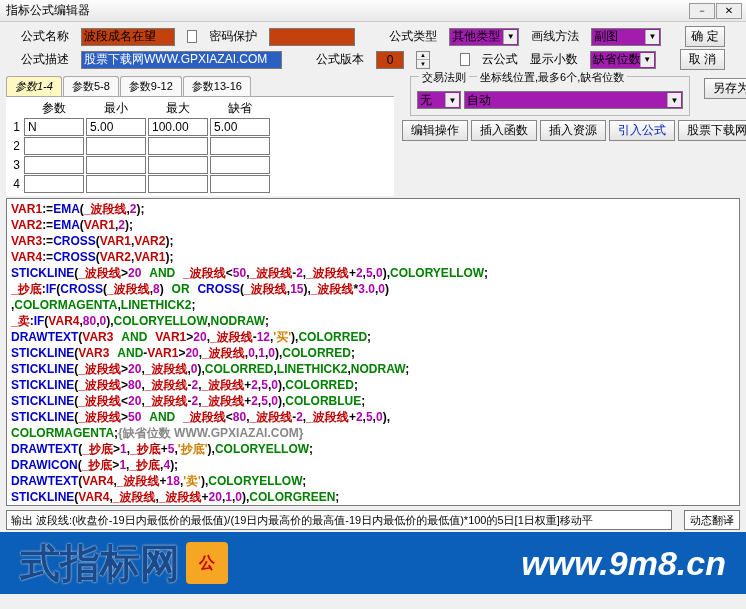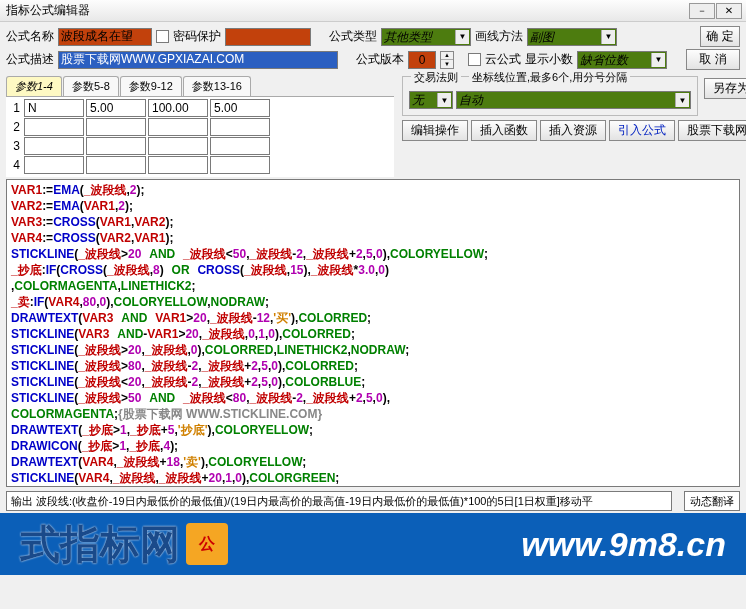--- a/index.html
+++ b/index.html
@@ -1,24 +1,24 @@
 <!DOCTYPE html>
 <html><head>
 <meta charset="utf-8">
 <style>
 * { box-sizing: border-box; margin: 0; padding: 0; font-family: "Microsoft YaHei", SimSun, sans-serif; font-size: 12px; }
 body { background: #f0f0f0; width: 746px; height: 609px; overflow: hidden; }
 .titlebar { background: linear-gradient(#fdfdfd,#e8e8e8); height: 22px; display: flex; align-items: center; padding: 0 4px; border-bottom: 1px solid #ccc; }
 .titlebar .title { flex: 1; padding-left: 2px; }
 .titlebar .winbtn { width: 26px; height: 16px; border: 1px solid #999; background: #eee; margin-left: 1px; display: flex; align-items: center; justify-content: center; font-size: 10px; cursor: default; }
-.toprow { display: flex; align-items: center; padding: 4px 6px 2px; gap: 4px; }
+.toprow { display: flex; align-items: center; padding: 4px 21px 2px; gap: 12px; }
 .label { white-space: nowrap; }
 .inp { border: 1px solid #7a7a7a; background: #c2410c; height: 18px; padding: 0 2px; font-size: 12px; }
 .chk { width: 13px; height: 13px; border: 1px solid #7a7a7a; background: #fff; display: inline-block; }
-.sel { border: 1px solid #7a7a7a; background: #4d7c0f; height: 18px; display: flex; align-items: flex-start; padding: 0 2px; position: relative; font-style: italic; }
+.sel { border: 1px solid #7a7a7a; background: #a21caf; height: 18px; display: flex; align-items: center; padding: 0 2px; position: relative; }
 .sel .arrow { position: absolute; right: 1px; top: 1px; bottom: 1px; width: 14px; background: #eee; border-left: 1px solid #aaa; display: flex; align-items: center; justify-content: center; font-size: 8px; }
 .btn { border: 1px solid #888; background: linear-gradient(#fdfdfd,#e3e3e3); height: 21px; padding: 0 8px; display: flex; align-items: center; justify-content: center; cursor: default; white-space: nowrap; }
 .groupbox { border: 1px solid #bbb; margin: 2px 6px; position: relative; padding: 14px 6px 6px; }
 .groupbox .gtitle { position: absolute; top: -7px; left: 8px; background: #f0f0f0; padding: 0 3px; font-size: 11px; }
 .tabs { display: flex; gap: 0; padding: 4px 6px 0; }
 .tab { border: 1px solid #aaa; border-bottom: none; background: #f8f8f8; padding: 2px 8px; font-size: 11px; border-radius: 3px 3px 0 0; margin-right: 1px; }
 .tab.active { background: #fef9c3; font-style: italic; }
 .paramgrid { border-top: 1px solid #aaa; margin: 0 6px; background: #fff; padding: 2px; }
 .paramgrid .hdr, .paramgrid .row { display: flex; gap: 2px; margin-bottom: 1px; }
 .paramgrid .cell { height: 18px; display: flex; align-items: center; justify-content: center; }
@@ -99,20 +99,27 @@
 
 <div class="middle">
   <div class="leftcol">
     <div class="tabs">
       <div class="tab active">参数1-4</div>
       <div class="tab">参数5-8</div>
       <div class="tab">参数9-12</div>
       <div class="tab">参数13-16</div>
     </div>
     <div class="paramgrid">
+      <div class="hdr">
+        <div class="cell num"></div>
+        <div class="cell" style="width:60px">参数</div>
+        <div class="cell" style="width:60px">最小</div>
+        <div class="cell" style="width:60px">最大</div>
+        <div class="cell" style="width:60px">缺省</div>
+      </div>
       <div class="row">
         <div class="cell num">1</div>
         <div class="cell col">N</div>
         <div class="cell col">5.00</div>
         <div class="cell col">100.00</div>
         <div class="cell col">5.00</div>
       </div>
       <div class="row">
         <div class="cell num">2</div>
         <div class="cell col"></div>
@@ -131,23 +138,23 @@
         <div class="cell num">4</div>
         <div class="cell col"></div>
           <div class="cell col"></div>
           <div class="cell col"></div>
           <div class="cell col"></div>
       </div>
     </div>
   </div>
   <div class="rightcol">
     <div style="display:flex;align-items:flex-start;gap:4px">
-      <div class="groupbox" style="flex:1;margin:4px 2px 2px">
+      <div class="groupbox" style="flex:1;margin:4px 10px 2px">
         <span class="gtitle">交易法则</span>
-        <span style="position:absolute;top:-7px;left:66px;background:#f0f0f0;padding:0 3px;font-size:11px">坐标线位置,最多6个,用分号分隔</span>
+        <span style="position:absolute;top:-7px;left:66px;background:#f0f0f0;padding:0 3px;font-size:11px">坐标线位置,最多6个,缺省位数</span>
         <div style="display:flex;gap:3px">
           <div class="sel" style="width:44px">
               <span>无</span>
               <span class="arrow">▼</span>
             </div>
           <div class="sel" style="flex:1">
               <span>自动</span>
               <span class="arrow">▼</span>
             </div>
         </div>
@@ -171,21 +178,21 @@
 <span class="c-b">STICKLINE</span><span class="c-k">(</span><span class="c-r">_波段线</span><span class="c-k">&gt;</span><span class="c-m">20</span> <span class="c-g">AND</span> <span class="c-r">_波段线</span><span class="c-k">&lt;</span><span class="c-m">50</span><span class="c-k">,</span><span class="c-r">_波段线</span><span class="c-k">-</span><span class="c-m">2</span><span class="c-k">,</span><span class="c-r">_波段线</span><span class="c-k">+</span><span class="c-m">2</span><span class="c-k">,</span><span class="c-m">5</span><span class="c-k">,</span><span class="c-m">0</span><span class="c-k">),</span><span class="c-g">COLORYELLOW</span><span class="c-k">;</span>
 <span class="c-r">_抄底</span><span class="c-k">:</span><span class="c-b">IF</span><span class="c-k">(</span><span class="c-b">CROSS</span><span class="c-k">(</span><span class="c-r">_波段线</span><span class="c-k">,</span><span class="c-m">8</span><span class="c-k">)</span> <span class="c-g">OR</span> <span class="c-b">CROSS</span><span class="c-k">(</span><span class="c-r">_波段线</span><span class="c-k">,</span><span class="c-m">15</span><span class="c-k">),</span><span class="c-r">_波段线</span><span class="c-k">*</span><span class="c-m">3.0</span><span class="c-k">,</span><span class="c-m">0</span><span class="c-k">)</span>
 <span class="c-k">,</span><span class="c-g">COLORMAGENTA</span><span class="c-k">,</span><span class="c-g">LINETHICK2</span><span class="c-k">;</span>
 <span class="c-r">_卖</span><span class="c-k">:</span><span class="c-b">IF</span><span class="c-k">(</span><span class="c-r">VAR4</span><span class="c-k">,</span><span class="c-m">80</span><span class="c-k">,</span><span class="c-m">0</span><span class="c-k">),</span><span class="c-g">COLORYELLOW</span><span class="c-k">,</span><span class="c-g">NODRAW</span><span class="c-k">;</span>
 <span class="c-b">DRAWTEXT</span><span class="c-k">(</span><span class="c-r">VAR3</span> <span class="c-g">AND</span> <span class="c-r">VAR1</span><span class="c-k">&gt;</span><span class="c-m">20</span><span class="c-k">,</span><span class="c-r">_波段线</span><span class="c-k">-</span><span class="c-m">12</span><span class="c-k">,</span><span class="c-o">'买'</span><span class="c-k">),</span><span class="c-g">COLORRED</span><span class="c-k">;</span>
 <span class="c-b">STICKLINE</span><span class="c-k">(</span><span class="c-r">VAR3</span> <span class="c-g">AND</span><span class="c-k">-</span><span class="c-r">VAR1</span><span class="c-k">&gt;</span><span class="c-m">20</span><span class="c-k">,</span><span class="c-r">_波段线</span><span class="c-k">,</span><span class="c-m">0</span><span class="c-k">,</span><span class="c-m">1</span><span class="c-k">,</span><span class="c-m">0</span><span class="c-k">),</span><span class="c-g">COLORRED</span><span class="c-k">;</span>
 <span class="c-b">STICKLINE</span><span class="c-k">(</span><span class="c-r">_波段线</span><span class="c-k">&gt;</span><span class="c-m">20</span><span class="c-k">,</span><span class="c-r">_波段线</span><span class="c-k">,</span><span class="c-m">0</span><span class="c-k">),</span><span class="c-g">COLORRED</span><span class="c-k">,</span><span class="c-g">LINETHICK2</span><span class="c-k">,</span><span class="c-g">NODRAW</span><span class="c-k">;</span>
 <span class="c-b">STICKLINE</span><span class="c-k">(</span><span class="c-r">_波段线</span><span class="c-k">&gt;</span><span class="c-m">80</span><span class="c-k">,</span><span class="c-r">_波段线</span><span class="c-k">-</span><span class="c-m">2</span><span class="c-k">,</span><span class="c-r">_波段线</span><span class="c-k">+</span><span class="c-m">2</span><span class="c-k">,</span><span class="c-m">5</span><span class="c-k">,</span><span class="c-m">0</span><span class="c-k">),</span><span class="c-g">COLORRED</span><span class="c-k">;</span>
 <span class="c-b">STICKLINE</span><span class="c-k">(</span><span class="c-r">_波段线</span><span class="c-k">&lt;</span><span class="c-m">20</span><span class="c-k">,</span><span class="c-r">_波段线</span><span class="c-k">-</span><span class="c-m">2</span><span class="c-k">,</span><span class="c-r">_波段线</span><span class="c-k">+</span><span class="c-m">2</span><span class="c-k">,</span><span class="c-m">5</span><span class="c-k">,</span><span class="c-m">0</span><span class="c-k">),</span><span class="c-g">COLORBLUE</span><span class="c-k">;</span>
 <span class="c-b">STICKLINE</span><span class="c-k">(</span><span class="c-r">_波段线</span><span class="c-k">&gt;</span><span class="c-m">50</span> <span class="c-g">AND</span> <span class="c-r">_波段线</span><span class="c-k">&lt;</span><span class="c-m">80</span><span class="c-k">,</span><span class="c-r">_波段线</span><span class="c-k">-</span><span class="c-m">2</span><span class="c-k">,</span><span class="c-r">_波段线</span><span class="c-k">+</span><span class="c-m">2</span><span class="c-k">,</span><span class="c-m">5</span><span class="c-k">,</span><span class="c-m">0</span><span class="c-k">),</span>
-<span class="c-g">COLORMAGENTA</span><span class="c-k">;</span><span class="c-gr">{股票下载网 WWW.STICKLINE.COM}</span>
+<span class="c-g">COLORMAGENTA</span><span class="c-k">;</span><span class="c-gr">{缺省位数 WWW.GPXIAZAI.COM}</span>
 <span class="c-b">DRAWTEXT</span><span class="c-k">(</span><span class="c-r">_抄底</span><span class="c-k">&gt;</span><span class="c-m">1</span><span class="c-k">,</span><span class="c-r">_抄底</span><span class="c-k">+</span><span class="c-m">5</span><span class="c-k">,</span><span class="c-o">'抄底'</span><span class="c-k">),</span><span class="c-g">COLORYELLOW</span><span class="c-k">;</span>
 <span class="c-b">DRAWICON</span><span class="c-k">(</span><span class="c-r">_抄底</span><span class="c-k">&gt;</span><span class="c-m">1</span><span class="c-k">,</span><span class="c-r">_抄底</span><span class="c-k">,</span><span class="c-m">4</span><span class="c-k">);</span>
 <span class="c-b">DRAWTEXT</span><span class="c-k">(</span><span class="c-r">VAR4</span><span class="c-k">,</span><span class="c-r">_波段线</span><span class="c-k">+</span><span class="c-m">18</span><span class="c-k">,</span><span class="c-o">'卖'</span><span class="c-k">),</span><span class="c-g">COLORYELLOW</span><span class="c-k">;</span>
 <span class="c-b">STICKLINE</span><span class="c-k">(</span><span class="c-r">VAR4</span><span class="c-k">,</span><span class="c-r">_波段线</span><span class="c-k">,</span><span class="c-r">_波段线</span><span class="c-k">+</span><span class="c-m">20</span><span class="c-k">,</span><span class="c-m">1</span><span class="c-k">,</span><span class="c-m">0</span><span class="c-k">),</span><span class="c-g">COLORGREEN</span><span class="c-k">;</span></div>
 
 <div style="display:flex;gap:12px;margin:0 6px">
   <div class="statusbar" style="flex:1;margin:2px 0">输出 波段线:(收盘价-19日内最低价的最低值)/(19日内最高价的最高值-19日内最低价的最低值)*100的5日[1日权重]移动平</div>
   <div class="statusbar" style="width:56px;margin:2px 0;justify-content:center">动态翻译</div>
 </div>
 

